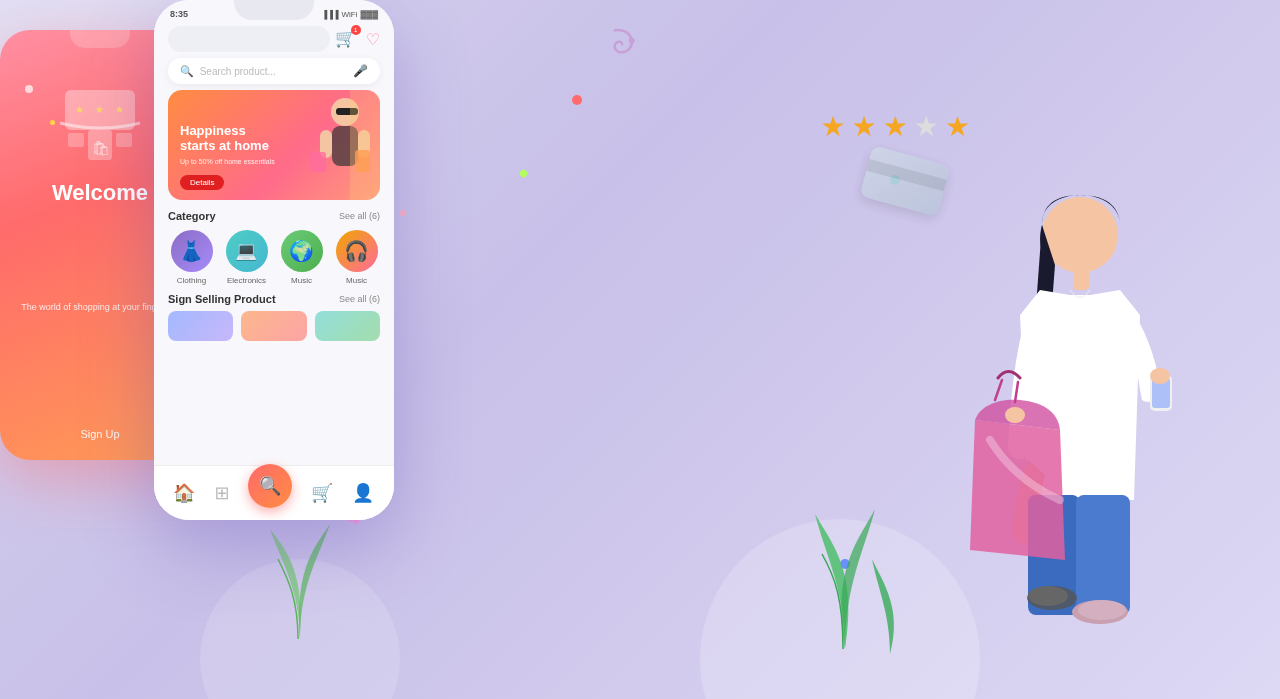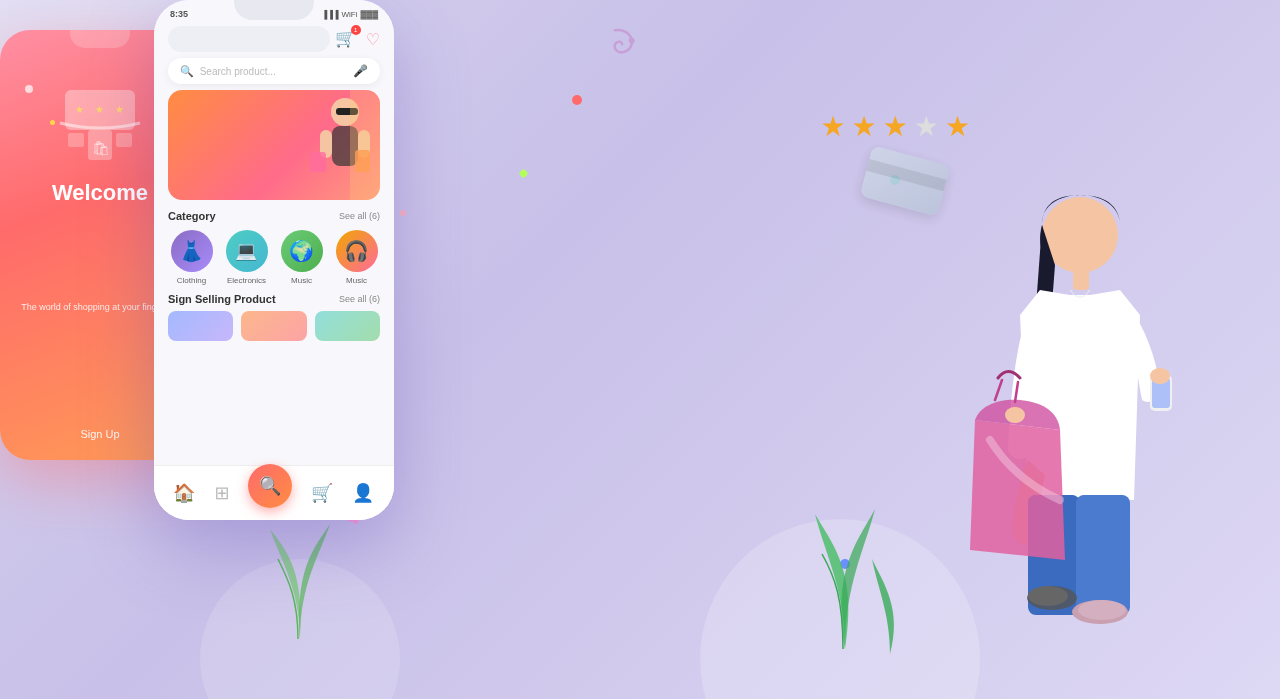--- a/index.html
+++ b/index.html
@@ -522,20 +522,28 @@
 
     <div class="search-section">
       <div class="search-input-wrap">
         <span style="font-size:11px; color:#ccc;">🔍</span>
         <span style="font-size:10px; color:#bbb;text-align:center;">Search product...</span>
         <span class="mic-icon">🎤</span>
       </div>
     </div>
 
     <div class="banner">
+      <div class="banner-text-area">
+        <div class="banner-title">
+          <span>Happiness</span><br>
+          <span>starts at home</span>
+        </div>
+        <div class="banner-sub">Up to 50% off home essentials</div>
+        <button class="banner-btn">Details</button>
+      </div>
 
       <div class="banner-image-area">
         <svg width="90" height="110" viewBox="0 0 90 110">
 
           <circle cx="55" cy="22" r="14" fill="#f5c5a3"></circle>
           <rect x="42" y="36" width="26" height="40" rx="8" fill="#333" opacity="0.7"></rect>
           <rect x="30" y="40" width="12" height="28" rx="6" fill="#f5c5a3"></rect>
           <rect x="68" y="40" width="12" height="28" rx="6" fill="#f5c5a3"></rect>
 
           <rect x="46" y="18" width="22" height="7" rx="3" fill="#222"></rect>

